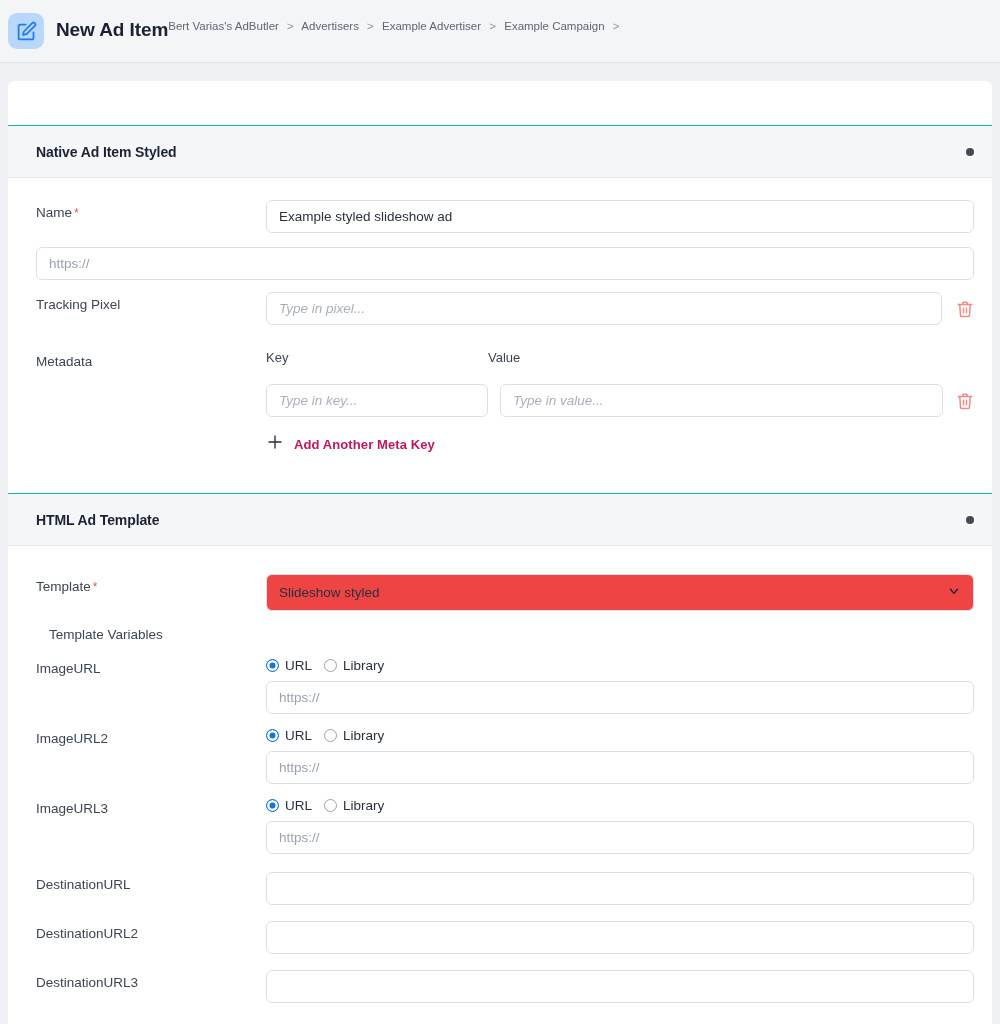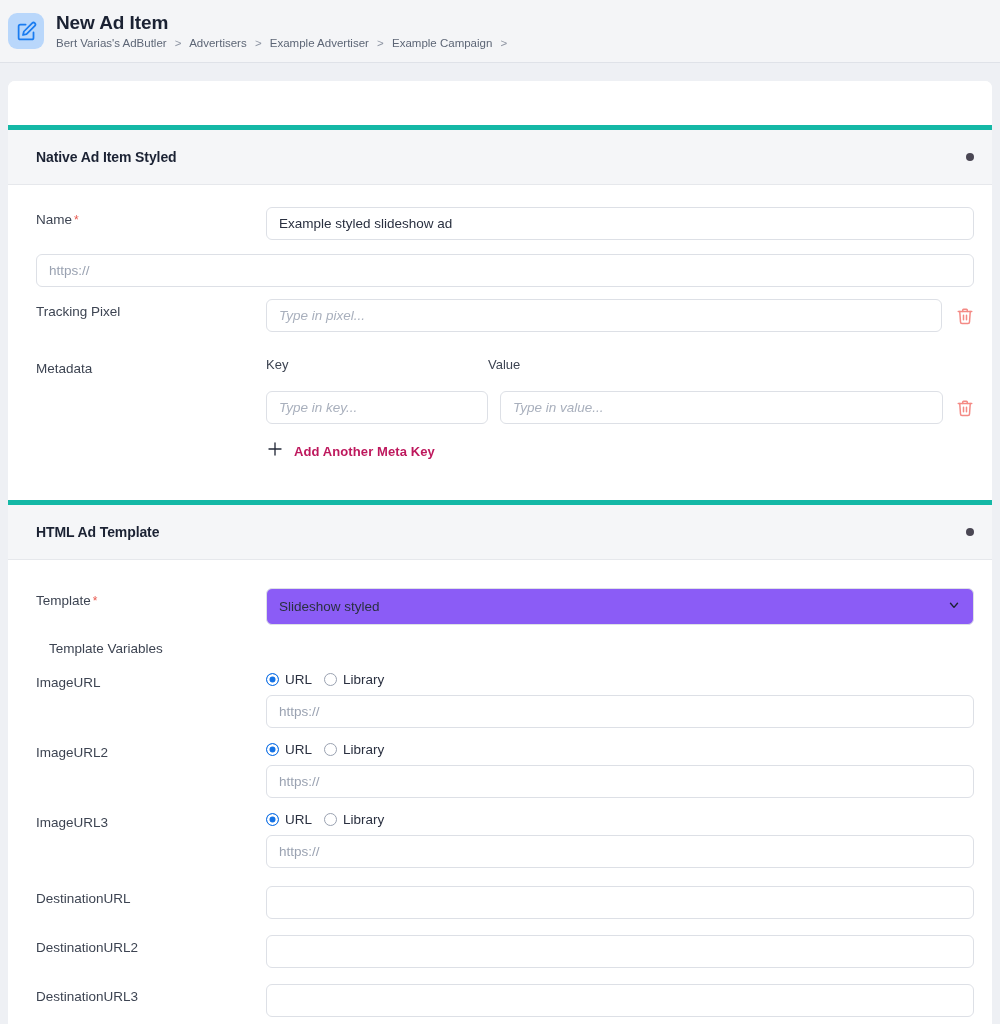--- a/index.html
+++ b/index.html
@@ -24,21 +24,21 @@
   }
   .app-icon {
     width: 36px; height: 36px;
     border-radius: 9px;
     background: #b9d7fb;
     display: flex; align-items: center; justify-content: center;
     flex: 0 0 auto;
     margin-right: 12px;
   }
   .app-icon svg { display: block; }
-  .title-block { display: flex; flex-direction: column; justify-content: center; }
+  .title-block { display: flex; flex-direction: row; justify-content: center; }
   .page-title {
     font-size: 19px;
     font-weight: bold;
     color: #1b2233;
     letter-spacing: -0.1px;
     line-height: 22px;
     margin-bottom: 2px;
   }
   .breadcrumb {
     font-size: 11.5px;
@@ -54,23 +54,23 @@
   }
   .card {
     background: #ffffff;
     border-radius: 7px 7px 0 0;
     overflow: hidden;
   }
   .card-top-pad { height: 44px; background: #fff; }
 
   .section-header {
     background: #f5f6f8;
-    border-top: 5px solid #14b8a6;
+    border-top: 1px solid #14b8a6;
     border-bottom: 1px solid #e6e8ec;
-    height: 60px;
+    height: 53px;
     display: flex;
     align-items: center;
     padding: 0 18px 0 28px;
   }
   .section-title {
     font-size: 14px;
     font-weight: bold;
     color: #1b2233;
     letter-spacing: -0.1px;
   }
@@ -152,21 +152,21 @@
     color: #be185d;
     letter-spacing: 0.1px;
   }
 
   
   .select-wrap { position: relative; width: 100%; }
   .select-box {
     height: 37px;
     border: 1px solid #dde0e6;
     border-radius: 6px;
-    background: #8b5cf6;
+    background: #ef4444;
     font-size: 13.5px;
     color: #2a3040;
     padding: 0 34px 0 12px;
     display: flex;
     align-items: center;
     cursor: pointer;
   }
   .chev {
     position: absolute;
     right: 13px; top: 50%;

